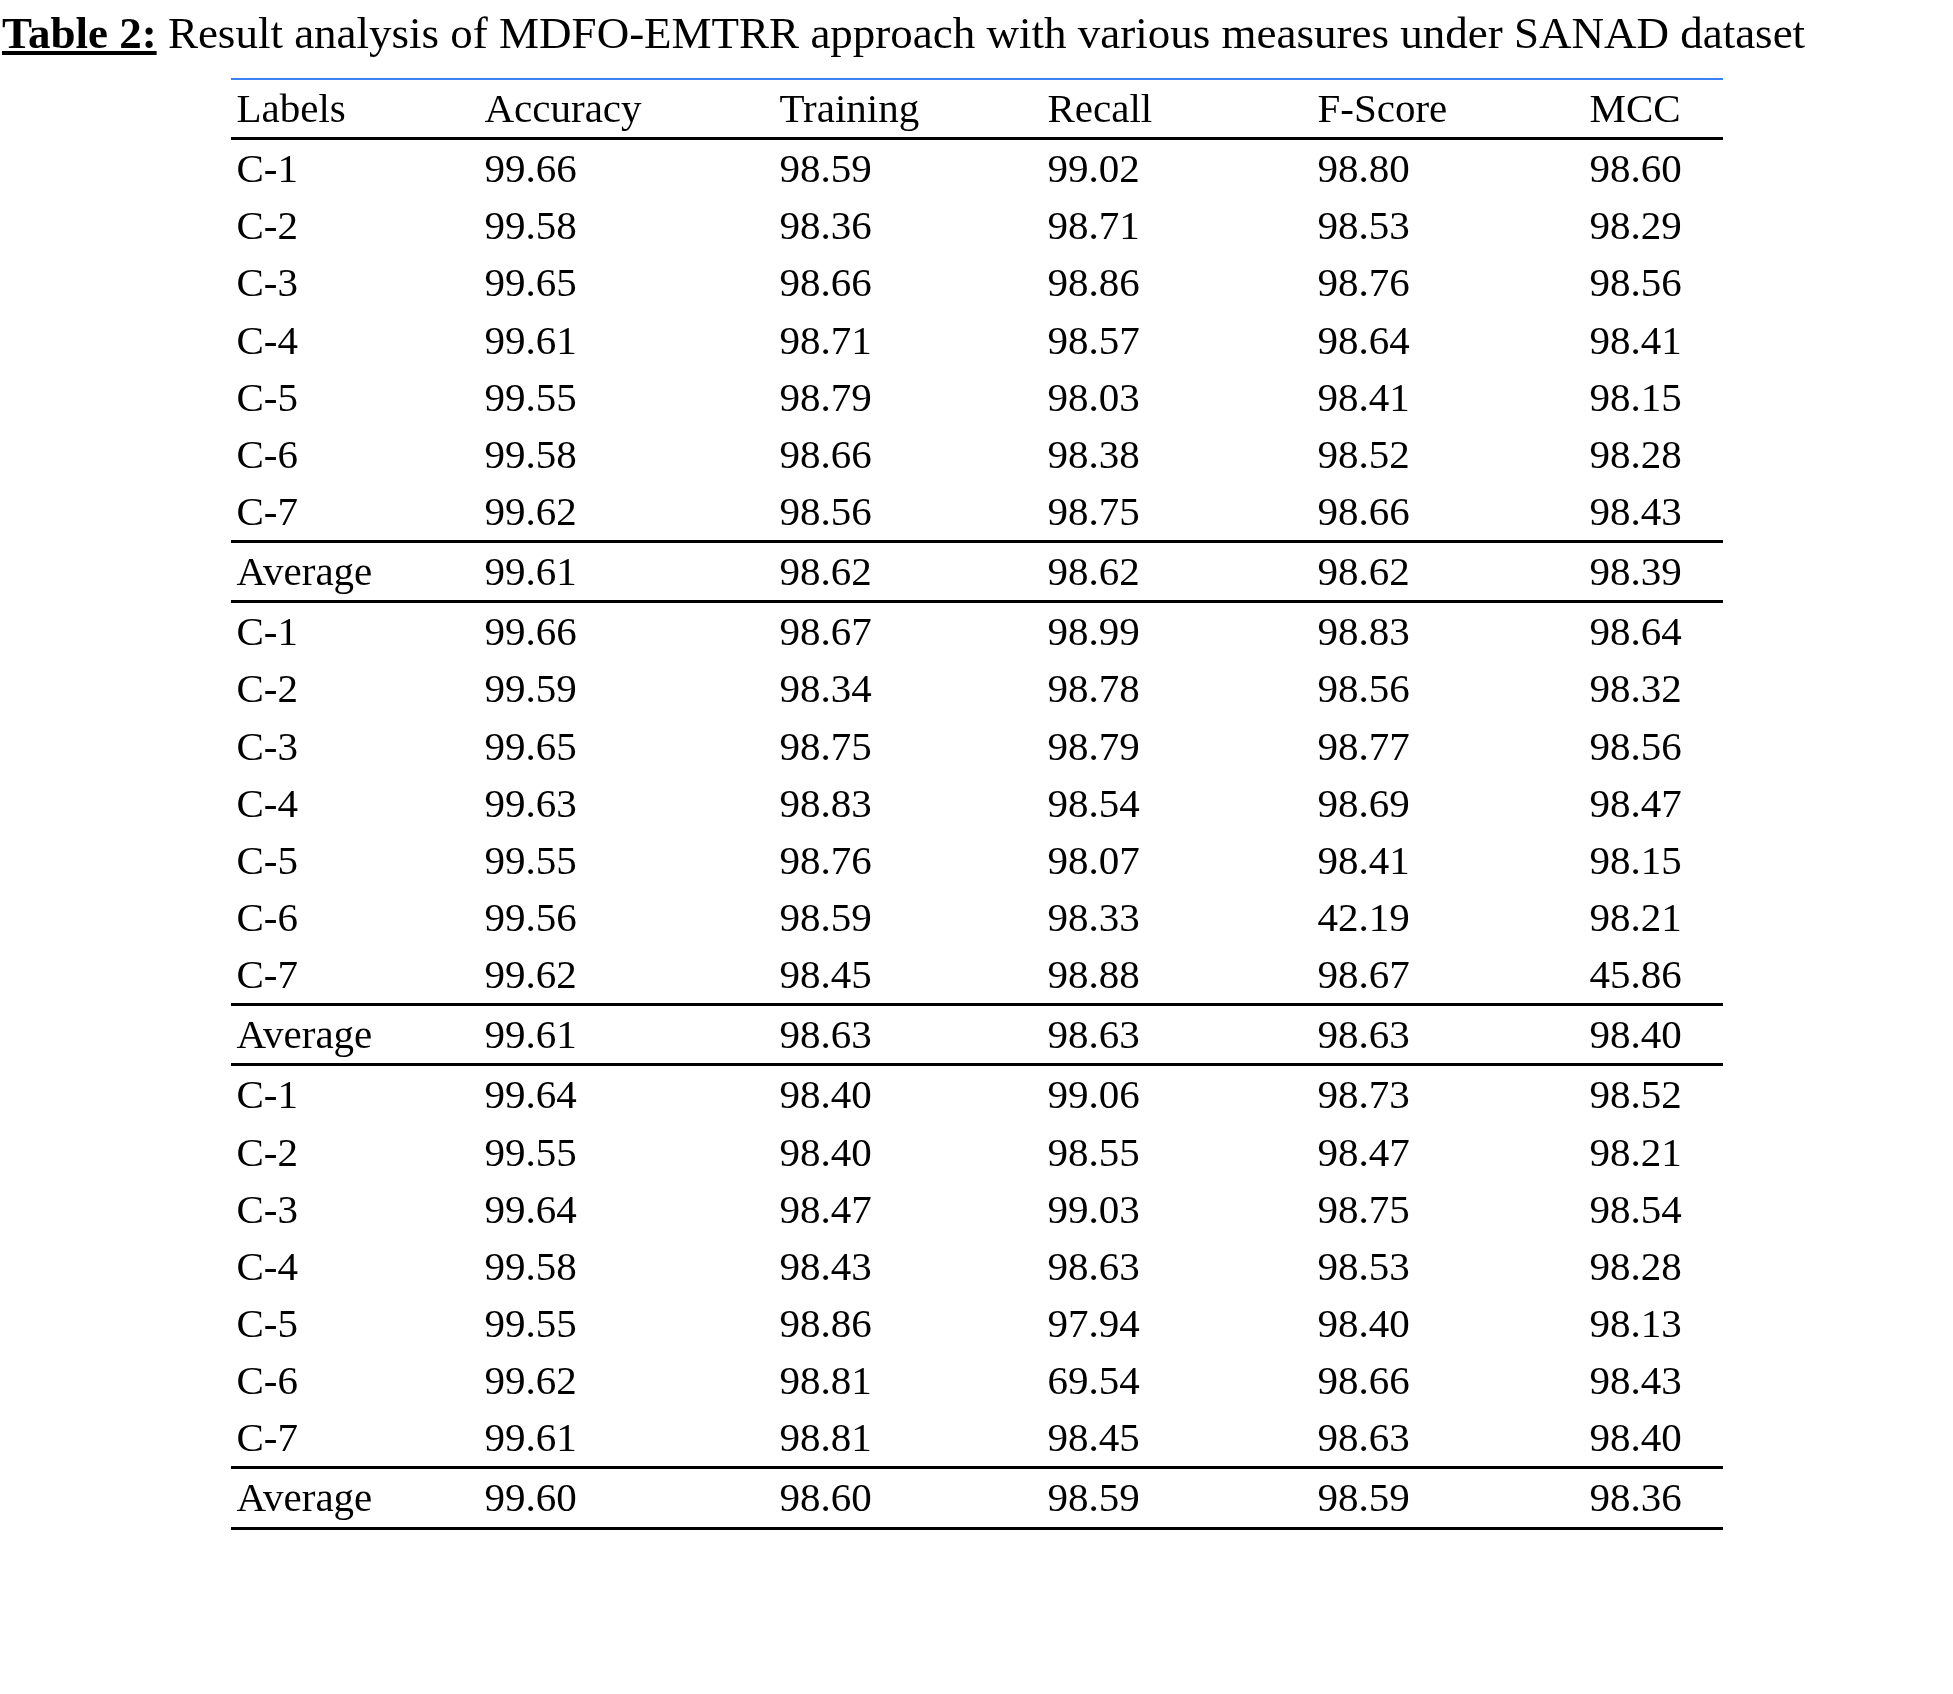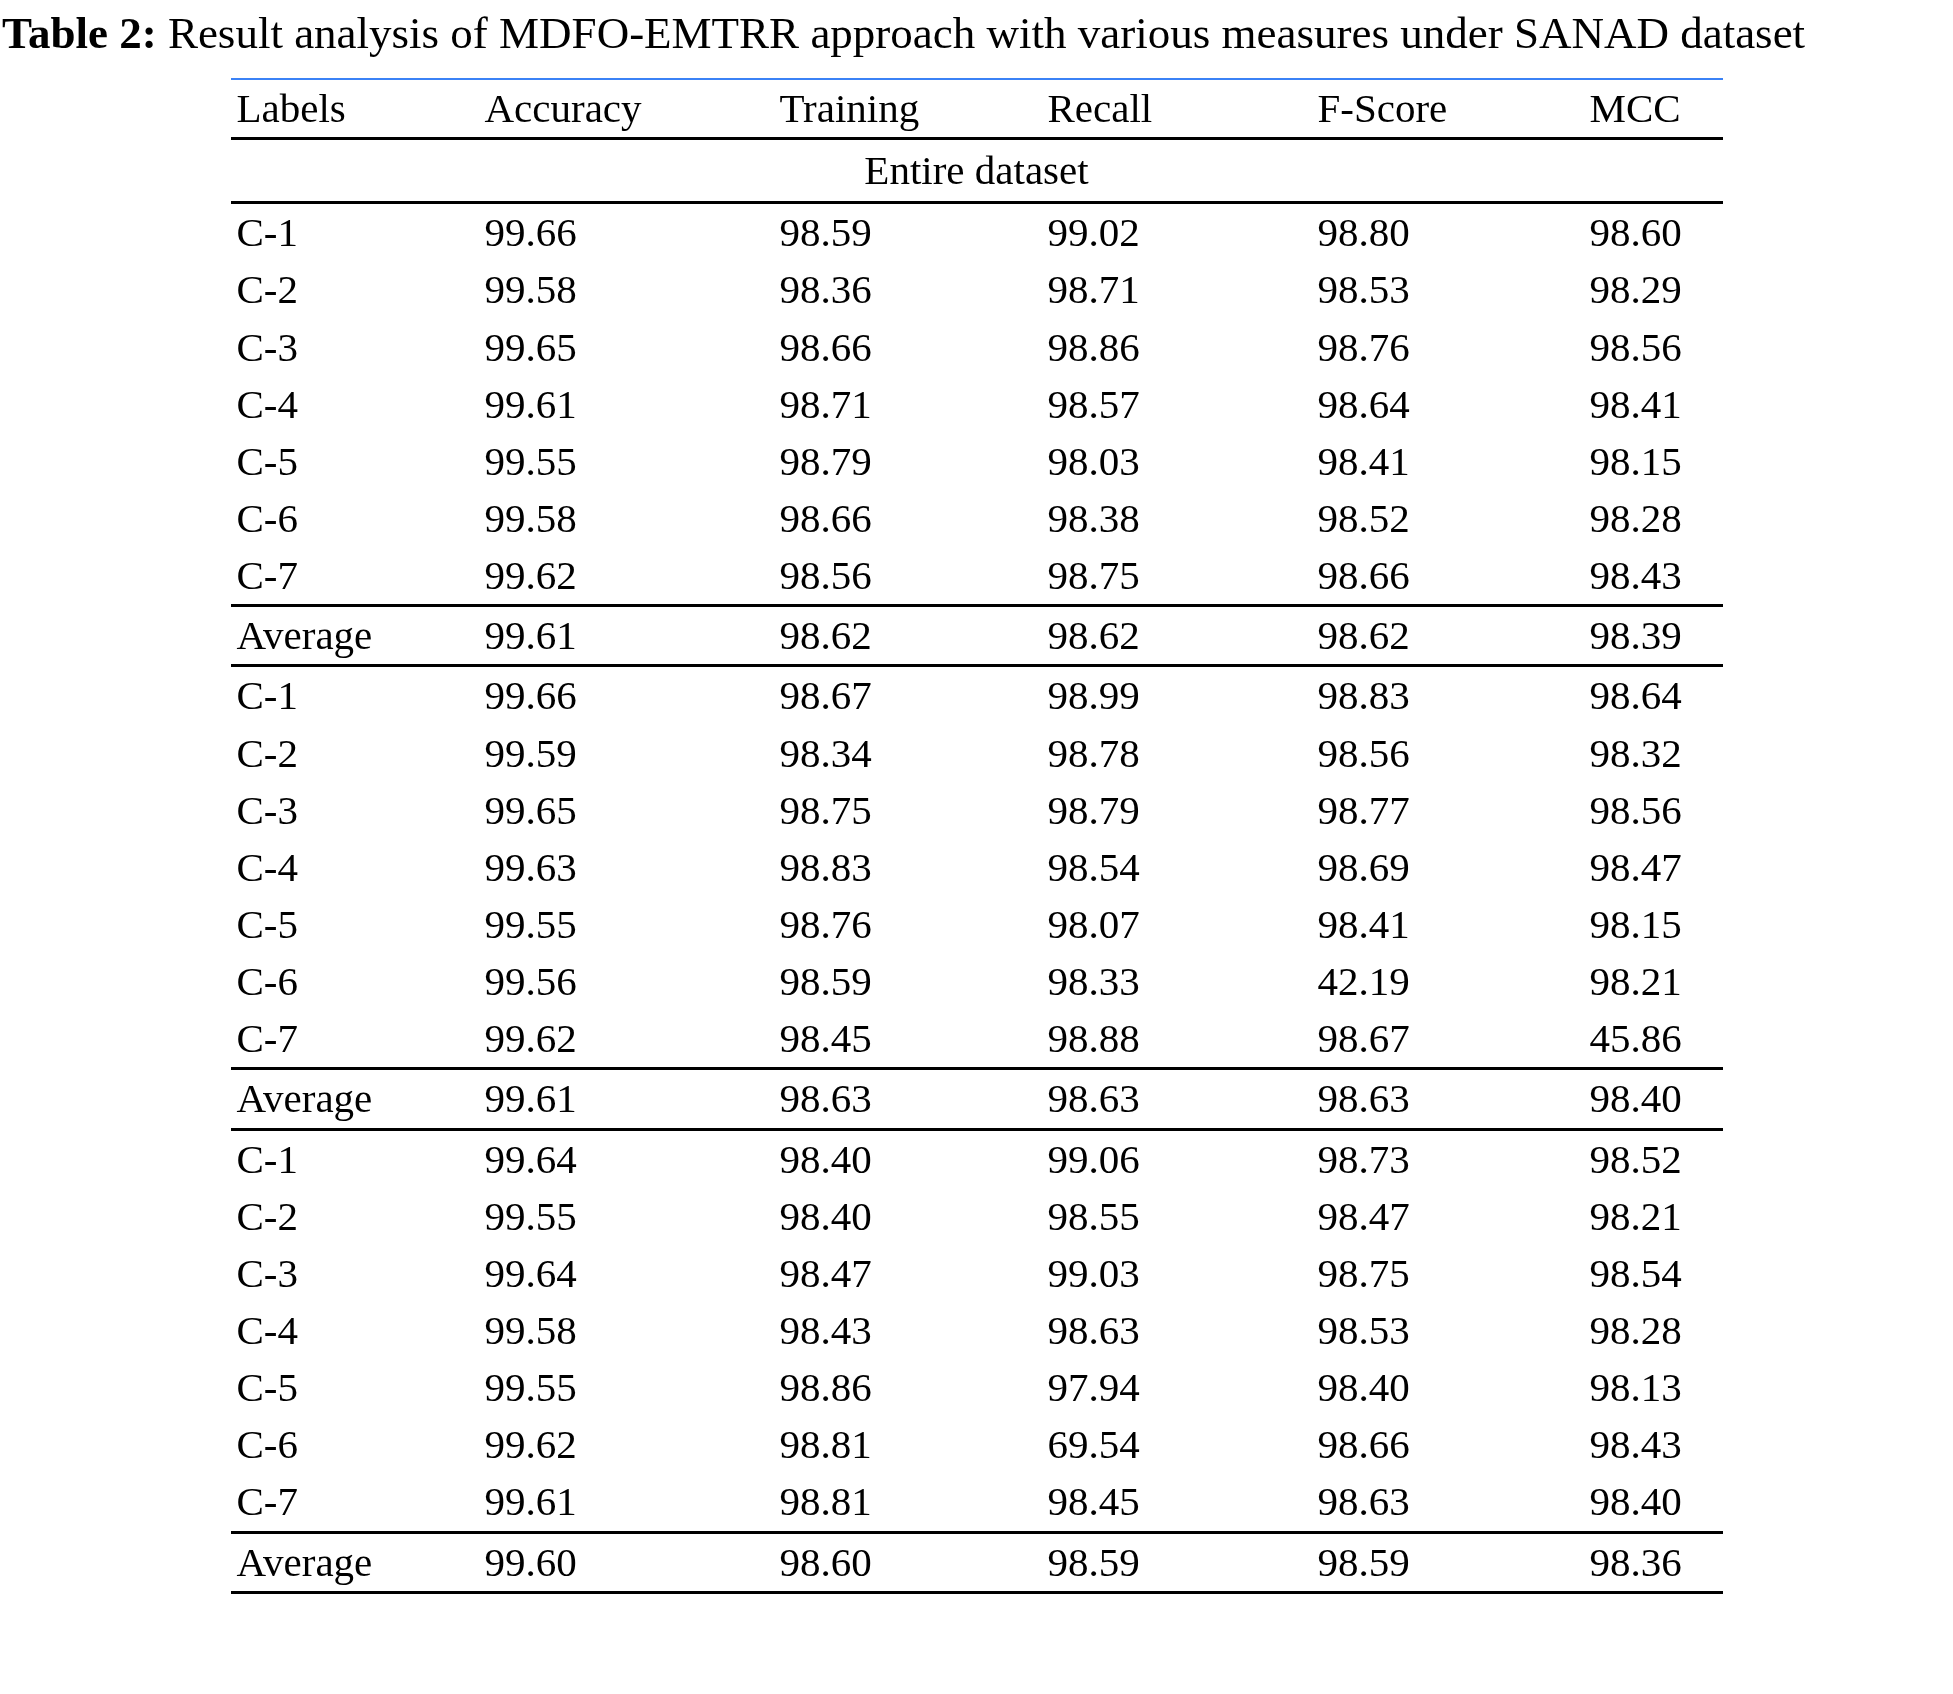--- a/index.html
+++ b/index.html
@@ -16,20 +16,21 @@
     padding: 6px 0 10px 0;
   }
   .caption {
     font-size: 45px;
     line-height: 1.2;
     white-space: nowrap;
     padding: 0 2px 10px 2px;
   }
   .caption .caption-label {
     font-weight: bold;
+    text-decoration: underline;
   }
   table.results {
     border-collapse: collapse;
     table-layout: fixed;
     width: 1492px;
     margin: 8px auto 0 auto;
     font-size: 41px;
     line-height: 1.15;
   }
   table.results th,
@@ -81,23 +82,20 @@
     <tr class="header-row">
       <th>Labels</th>
       <th>Accuracy</th>
       <th>Training</th>
       <th>Recall</th>
       <th>F-Score</th>
       <th>MCC</th>
     </tr>
   </thead>
   <tbody>
-      <tr class="section-title-row">
-        <td colspan="6">Entire dataset</td>
-      </tr>
       <tr class="data-row">
         <td>C-1</td>
         <td>99.66</td>
         <td>98.59</td>
         <td>99.02</td>
         <td>98.80</td>
         <td>98.60</td>
       </tr>
       <tr class="data-row">
         <td>C-2</td>

